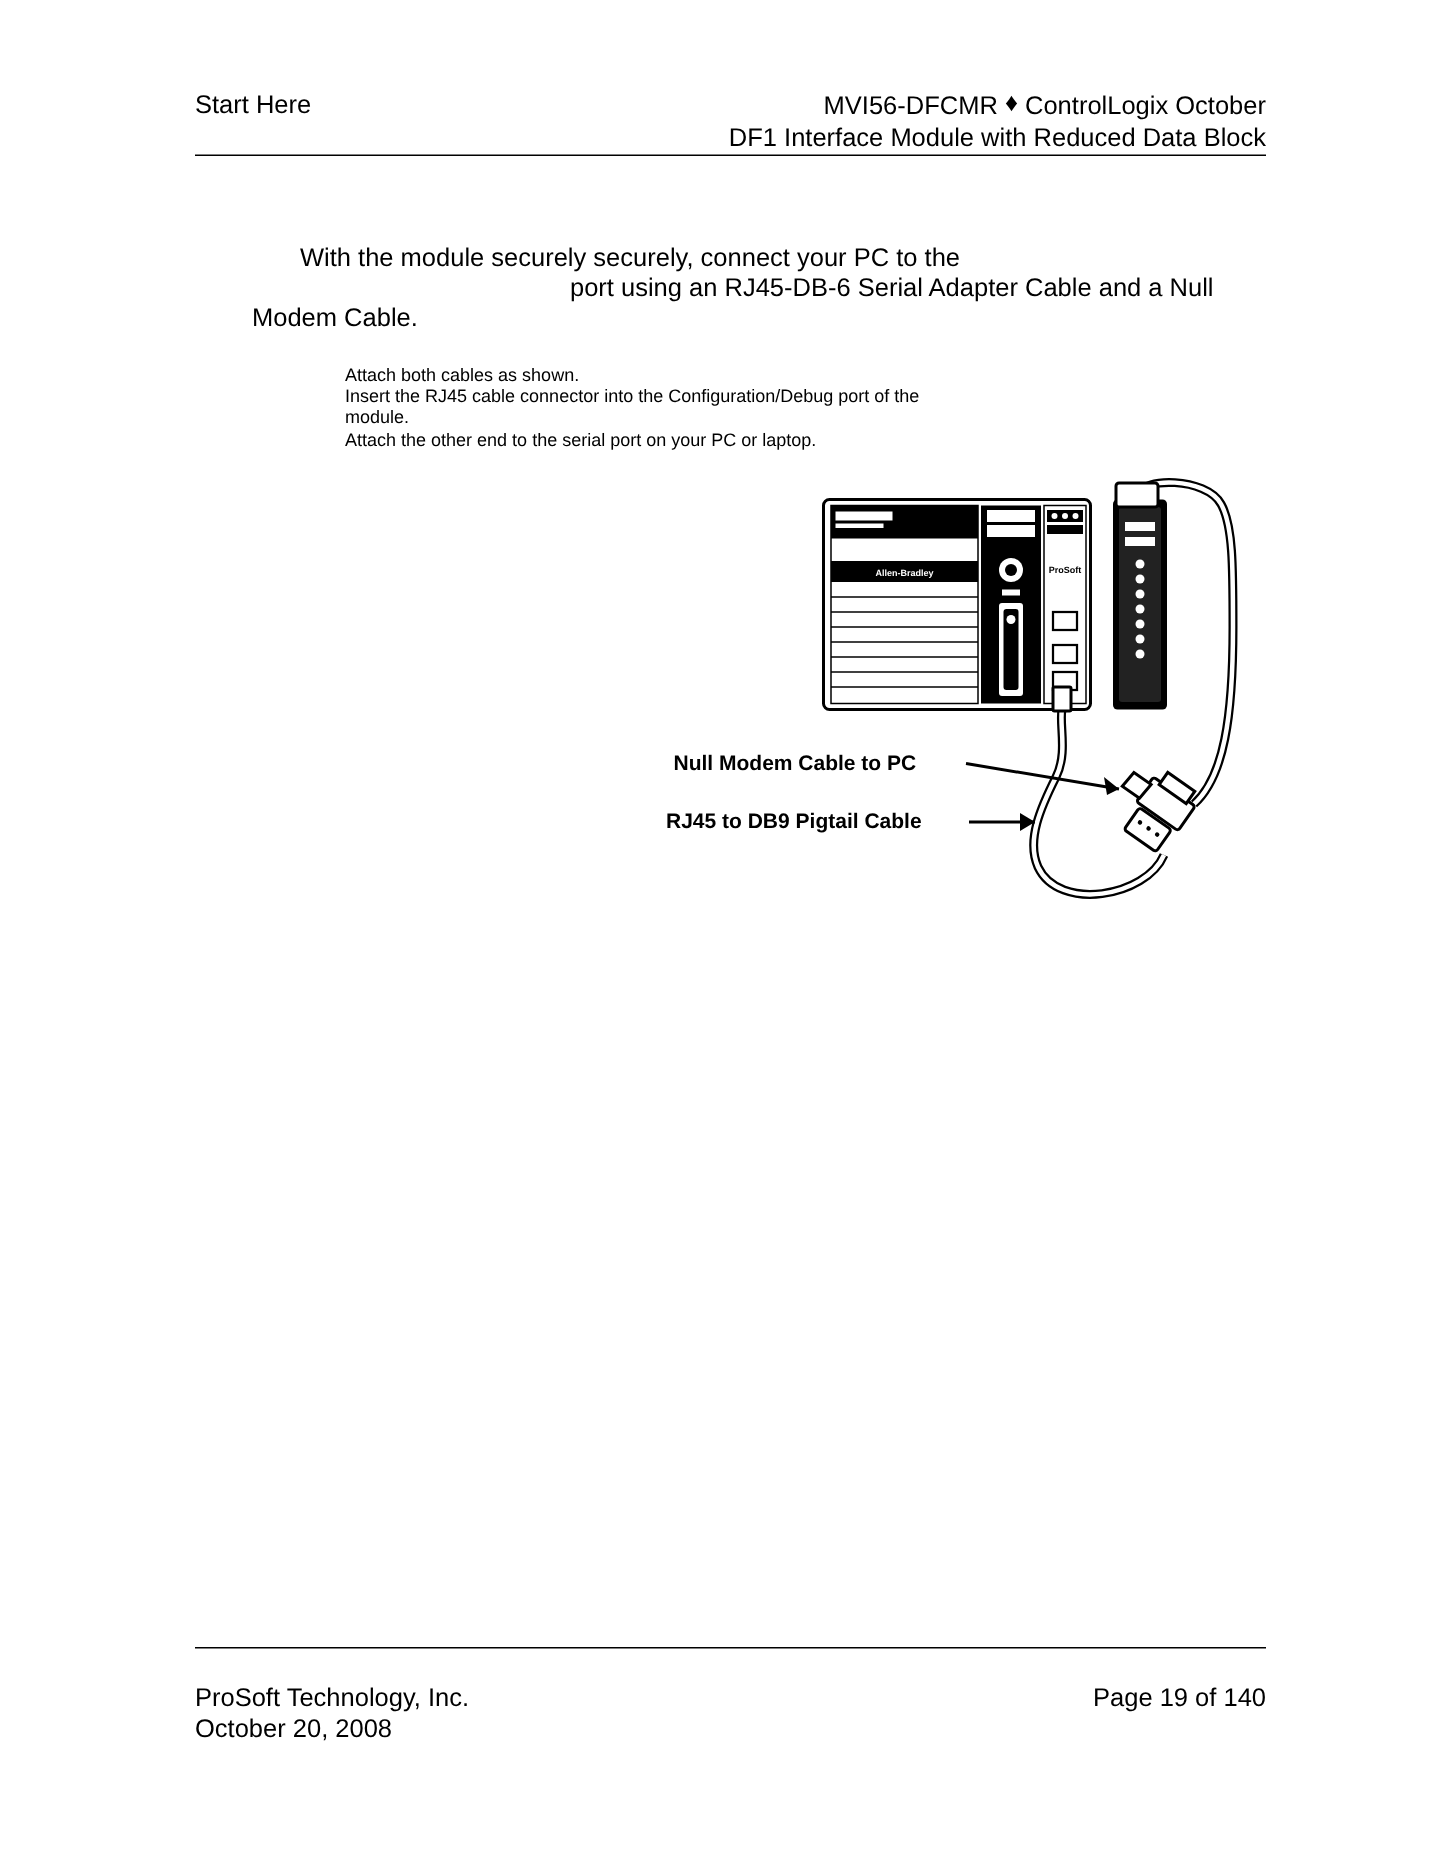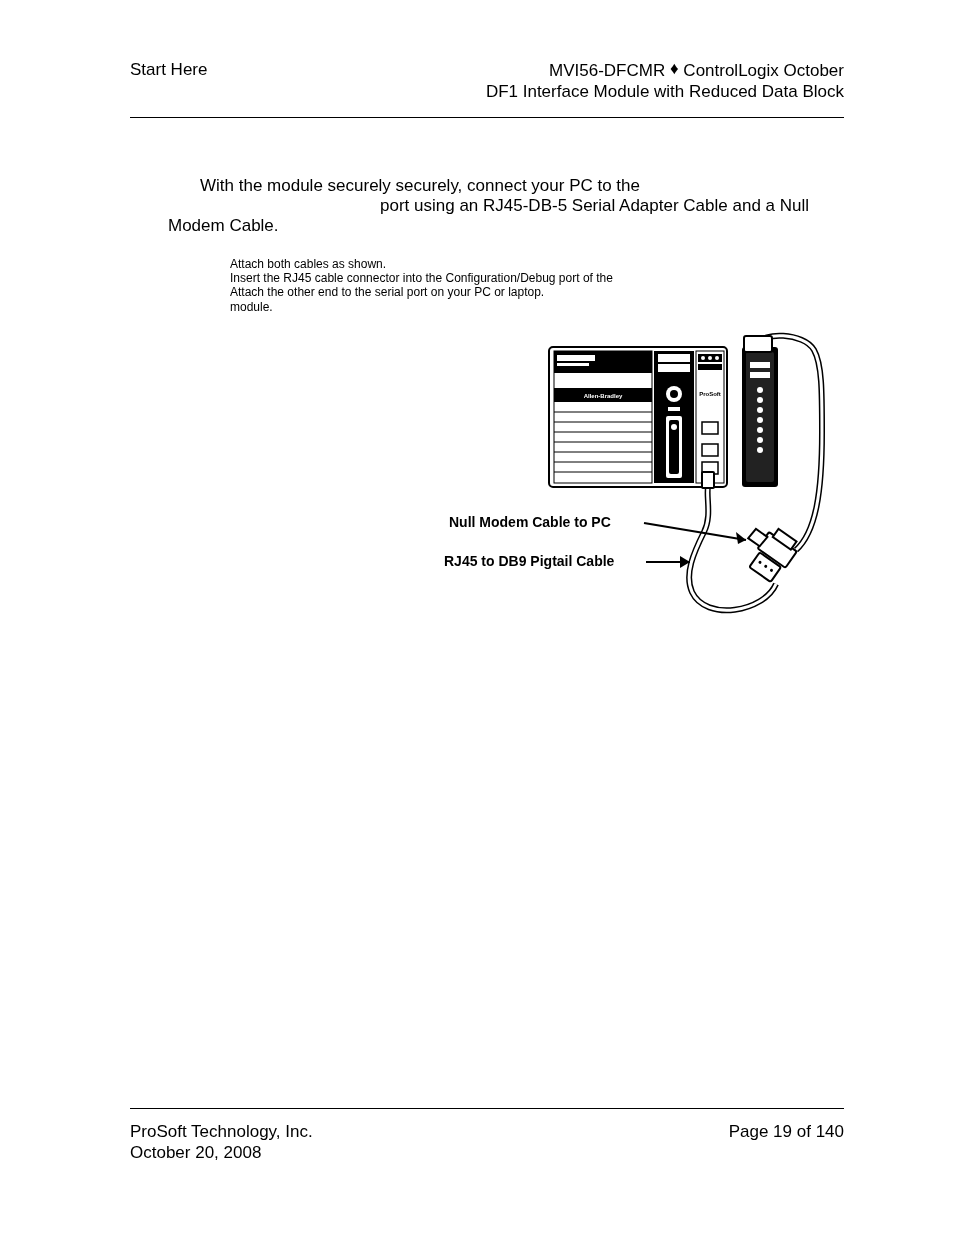--- a/index.html
+++ b/index.html
@@ -17,21 +17,20 @@
     padding: 60px 110px 50px 130px;
     box-sizing: border-box;
     height: 100%;
     position: relative;
   }
   .header {
     display: flex;
     justify-content: space-between;
     align-items: flex-start;
     border-bottom: 1px solid #000;
-    padding-bottom: 14px;
     margin-bottom: 58px;
   }
   .header-left {
     font-size: 17px;
   }
   .header-right {
     text-align: right;
     font-size: 17px;
     line-height: 1.25;
   }
@@ -61,21 +60,21 @@
     margin-top: 18px;
     display: flex;
     justify-content: flex-end;
   }
   .footer {
     position: absolute;
     left: 130px;
     right: 110px;
     bottom: 72px;
     border-top: 1px solid #000;
-    padding-top: 12px;
+    padding-top: 22px;
     display: flex;
     justify-content: space-between;
     font-size: 17px;
     line-height: 1.25;
   }
   .footer-left {}
   .footer-right {}
   .diamond {
     display: inline-block;
     transform: translateY(-2px);
@@ -92,29 +91,29 @@
     <div class="header-right">
       <div>
         <span>MVI56-DFCMR </span><span class="diamond">♦</span><span> ControlLogix October</span>
       </div>
       <div>DF1 Interface Module with Reduced Data Block</div>
     </div>
   </div>
 
   <div class="body-text">
     <div class="line1">With the module securely securely, connect your PC to the</div>
-    <div class="line2">port using an RJ45-DB-5 Serial Adapter Cable and a Null</div>
+    <div class="line2">port using an RJ45-DB-6 Serial Adapter Cable and a Null</div>
     <div class="line3">Modem Cable.</div>
   </div>
 
   <div class="steps">
     <div>Attach both cables as shown.</div>
     <div>Insert the RJ45 cable connector into the Configuration/Debug port of the</div>
+    <div>module.</div>
     <div>Attach the other end to the serial port on your PC or laptop.</div>
-    <div>module.</div>
   </div>
 
   <div class="diagram-wrap">
     <svg width="400" height="290" viewBox="0 0 400 290">
 
       <rect x="105" y="15" width="178" height="140" fill="#fff" stroke="#000" stroke-width="2" rx="4"></rect>
 
       <rect x="110" y="19" width="98" height="132" fill="#fff" stroke="#000" stroke-width="1"></rect>
 
       <rect x="110" y="19" width="98" height="22" fill="#000"></rect>

